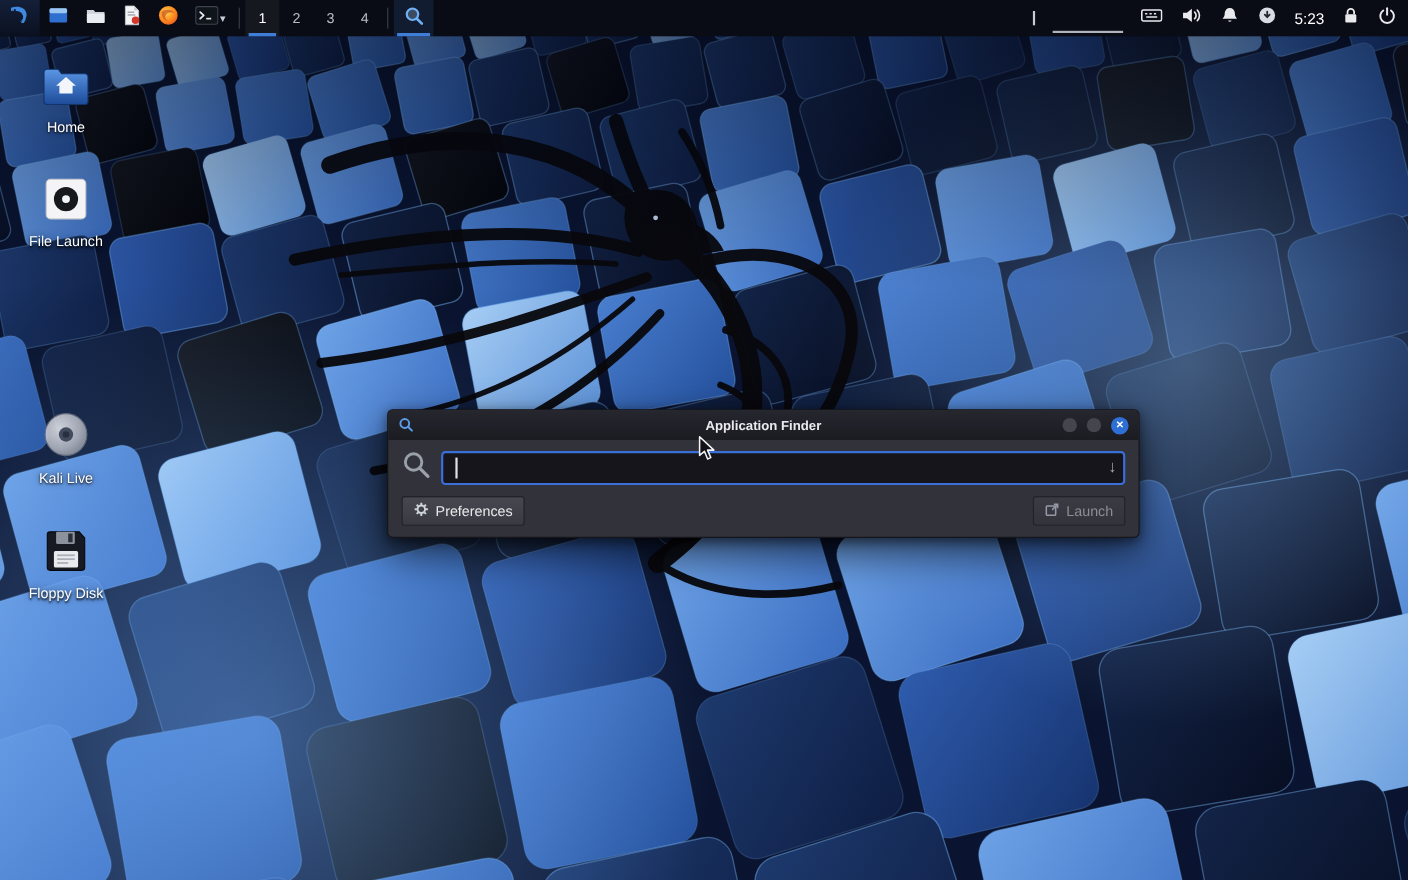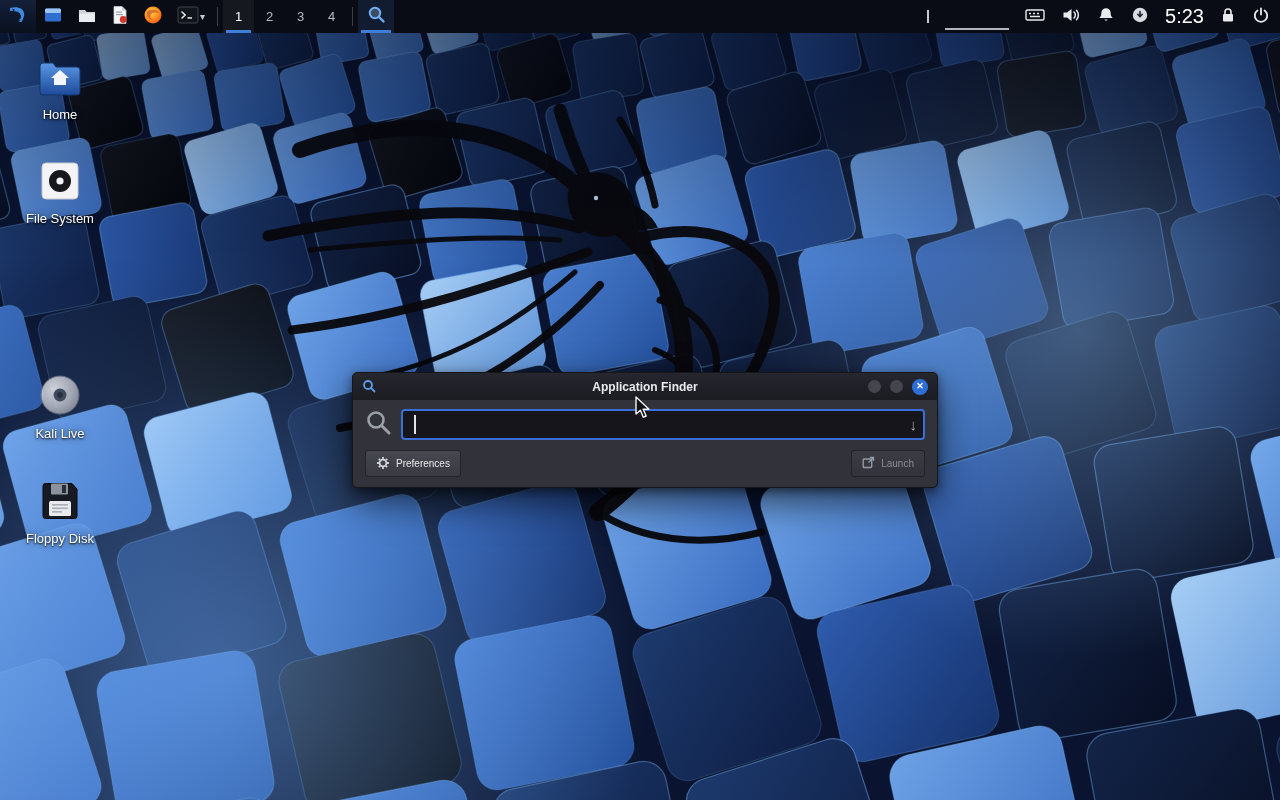--- a/index.html
+++ b/index.html
@@ -15,43 +15,43 @@
   .kali-btn{width:36px;background:linear-gradient(180deg,#142039,#0a101f);}
   .chev{color:#c6ccd4;font-size:10px;padding-left:1px;}
   .ws{width:31px;color:#b6bcc6;font-size:13px;display:flex;align-items:center;justify-content:center;position:relative;}
   .ws.active{color:#fff;background:rgba(255,255,255,.05);}
   .ws.active::after,.panel-search::after{content:"";position:absolute;left:3px;right:3px;bottom:0;height:3px;background:var(--accent,#3f7ed6);}
   .psep{width:1px;background:#39404c;margin:7px 5px;}
   .panel-search{width:36px;background:rgba(63,126,214,.14);position:relative;}
   .panel-right{margin-left:auto;display:flex;align-items:center;gap:16px;padding-right:10px;}
   .tray-mark{width:2px;height:13px;background:#dde1e6;opacity:.9;}
   .tray-underline{width:64px;height:2px;background:#ccd2da;align-self:flex-end;margin-bottom:3px;opacity:.85;}
-  .clock{color:#fff;font-size:20px;}
+  .clock{color:#fff;font-size:14px;}
 
   
   .desk-icons{position:absolute;left:8px;top:0;width:104px;height:779px;z-index:5;}
   .desk-item{position:absolute;left:0;width:104px;display:flex;flex-direction:column;align-items:center;gap:5px;}
   .desk-label{color:var(--desktop-label,#fff);font-size:13px;text-shadow:0 1px 2px rgba(0,0,0,.95),0 0 6px rgba(0,0,0,.6);white-space:nowrap;}
 
   
-  .appfinder{position:absolute;left:352px;top:372px;width:586px;z-index:30;border-radius:5px;background:var(--window-bg,#32323b);border:1px solid #15151a;box-shadow:0 14px 36px rgba(0,0,0,.6),0 3px 10px rgba(0,0,0,.45);}
+  .appfinder{position:absolute;left:352px;top:372px;width:684px;z-index:30;border-radius:5px;background:var(--window-bg,#32323b);border:1px solid #15151a;box-shadow:0 14px 36px rgba(0,0,0,.6),0 3px 10px rgba(0,0,0,.45);}
   .titlebar{height:27px;background:linear-gradient(180deg,#26262e,#1b1b22);border-radius:4px 4px 0 0;position:relative;display:flex;align-items:center;justify-content:center;}
   .title{color:#e9e9ee;font-size:12px;font-weight:bold;}
   .tb-icon{position:absolute;left:9px;top:6px;display:flex;}
   .tb-btns{position:absolute;right:9px;top:0;height:27px;display:flex;align-items:center;gap:9px;}
   .circ{width:13px;height:13px;border-radius:50%;background:#45454e;}
   .circ.close{width:16px;height:16px;background:#2e6fd6;display:flex;align-items:center;justify-content:center;color:#fff;font-size:9px;font-weight:bold;line-height:1;}
   .af-body{padding:9px 12px 10px;}
   .search-row{display:flex;align-items:center;gap:9px;}
   .input-wrap{flex:1;position:relative;height:31px;}
   .af-input{width:100%;height:100%;background:var(--input-bg,#15151b);border:2px solid var(--input-border,#3a6fd8);border-radius:4px;color:#fff;font-size:14px;padding:0 26px 0 10px;outline:none;font-family:inherit;}
   .caret{position:absolute;left:13px;top:6px;width:1.5px;height:19px;background:#dfe2e8;}
   .drop-arrow{position:absolute;right:8px;top:50%;transform:translateY(-52%);color:#a9aeb6;font-size:15px;}
   .btn-row{margin-top:10px;display:flex;justify-content:space-between;}
-  .btn{display:inline-flex;align-items:center;gap:6px;height:27px;padding:0 10px;border-radius:3px;font-size:10px;border:1px solid #222228;}
+  .btn{display:inline-flex;align-items:center;gap:6px;height:27px;padding:0 10px;border-radius:3px;font-size:13px;border:1px solid #222228;}
   .btn-pref{background:linear-gradient(180deg,#47474f,#3a3a43);color:var(--button-text,#e8e8ec);}
   .btn-launch{background:linear-gradient(180deg,#3b3b44,#33333c);color:var(--disabled-text,#8d8d95);}
 
   .cursor{position:absolute;left:634px;top:396px;z-index:99;}
 </style>
 </head>
 <body>
 
 <div class="screen">
 
@@ -473,21 +473,21 @@
       <span class="desk-label">Home</span>
     </div>
     <div class="desk-item" style="top:160px">
       <span>
         <svg width="42" height="42" viewBox="0 0 42 42">
           <rect x="3" y="3" width="36" height="36" rx="4" fill="#f4f4f6" stroke="#c9c9ce" stroke-width="1"></rect>
           <circle cx="21" cy="21" r="11" fill="#17181c"></circle>
           <circle cx="21" cy="21" r="3.6" fill="#f4f4f6"></circle>
         </svg>
       </span>
-      <span class="desk-label">File System</span>
+      <span class="desk-label">File Launch</span>
     </div>
     <div class="desk-item" style="top:480px">
       <span>
         <svg width="42" height="42" viewBox="0 0 42 42">
           <path d="M4 6 a2.5 2.5 0 0 1 2.5 -2.5 H33 L38 9 V36 a2.5 2.5 0 0 1 -2.5 2.5 H6.5 A2.5 2.5 0 0 1 4 36 Z" fill="#171a22" stroke="#060810" stroke-width="1"></path>
           <rect x="12" y="3.5" width="17" height="11" rx="1" fill="#8d939e"></rect>
           <rect x="23" y="5" width="4" height="8" fill="#2a2e38"></rect>
           <rect x="10" y="21" width="22" height="15" rx="1.5" fill="#e9eaee"></rect>
           <rect x="13" y="24" width="16" height="1.6" fill="#aab0ba"></rect>
           <rect x="13" y="27.5" width="16" height="1.6" fill="#aab0ba"></rect>

